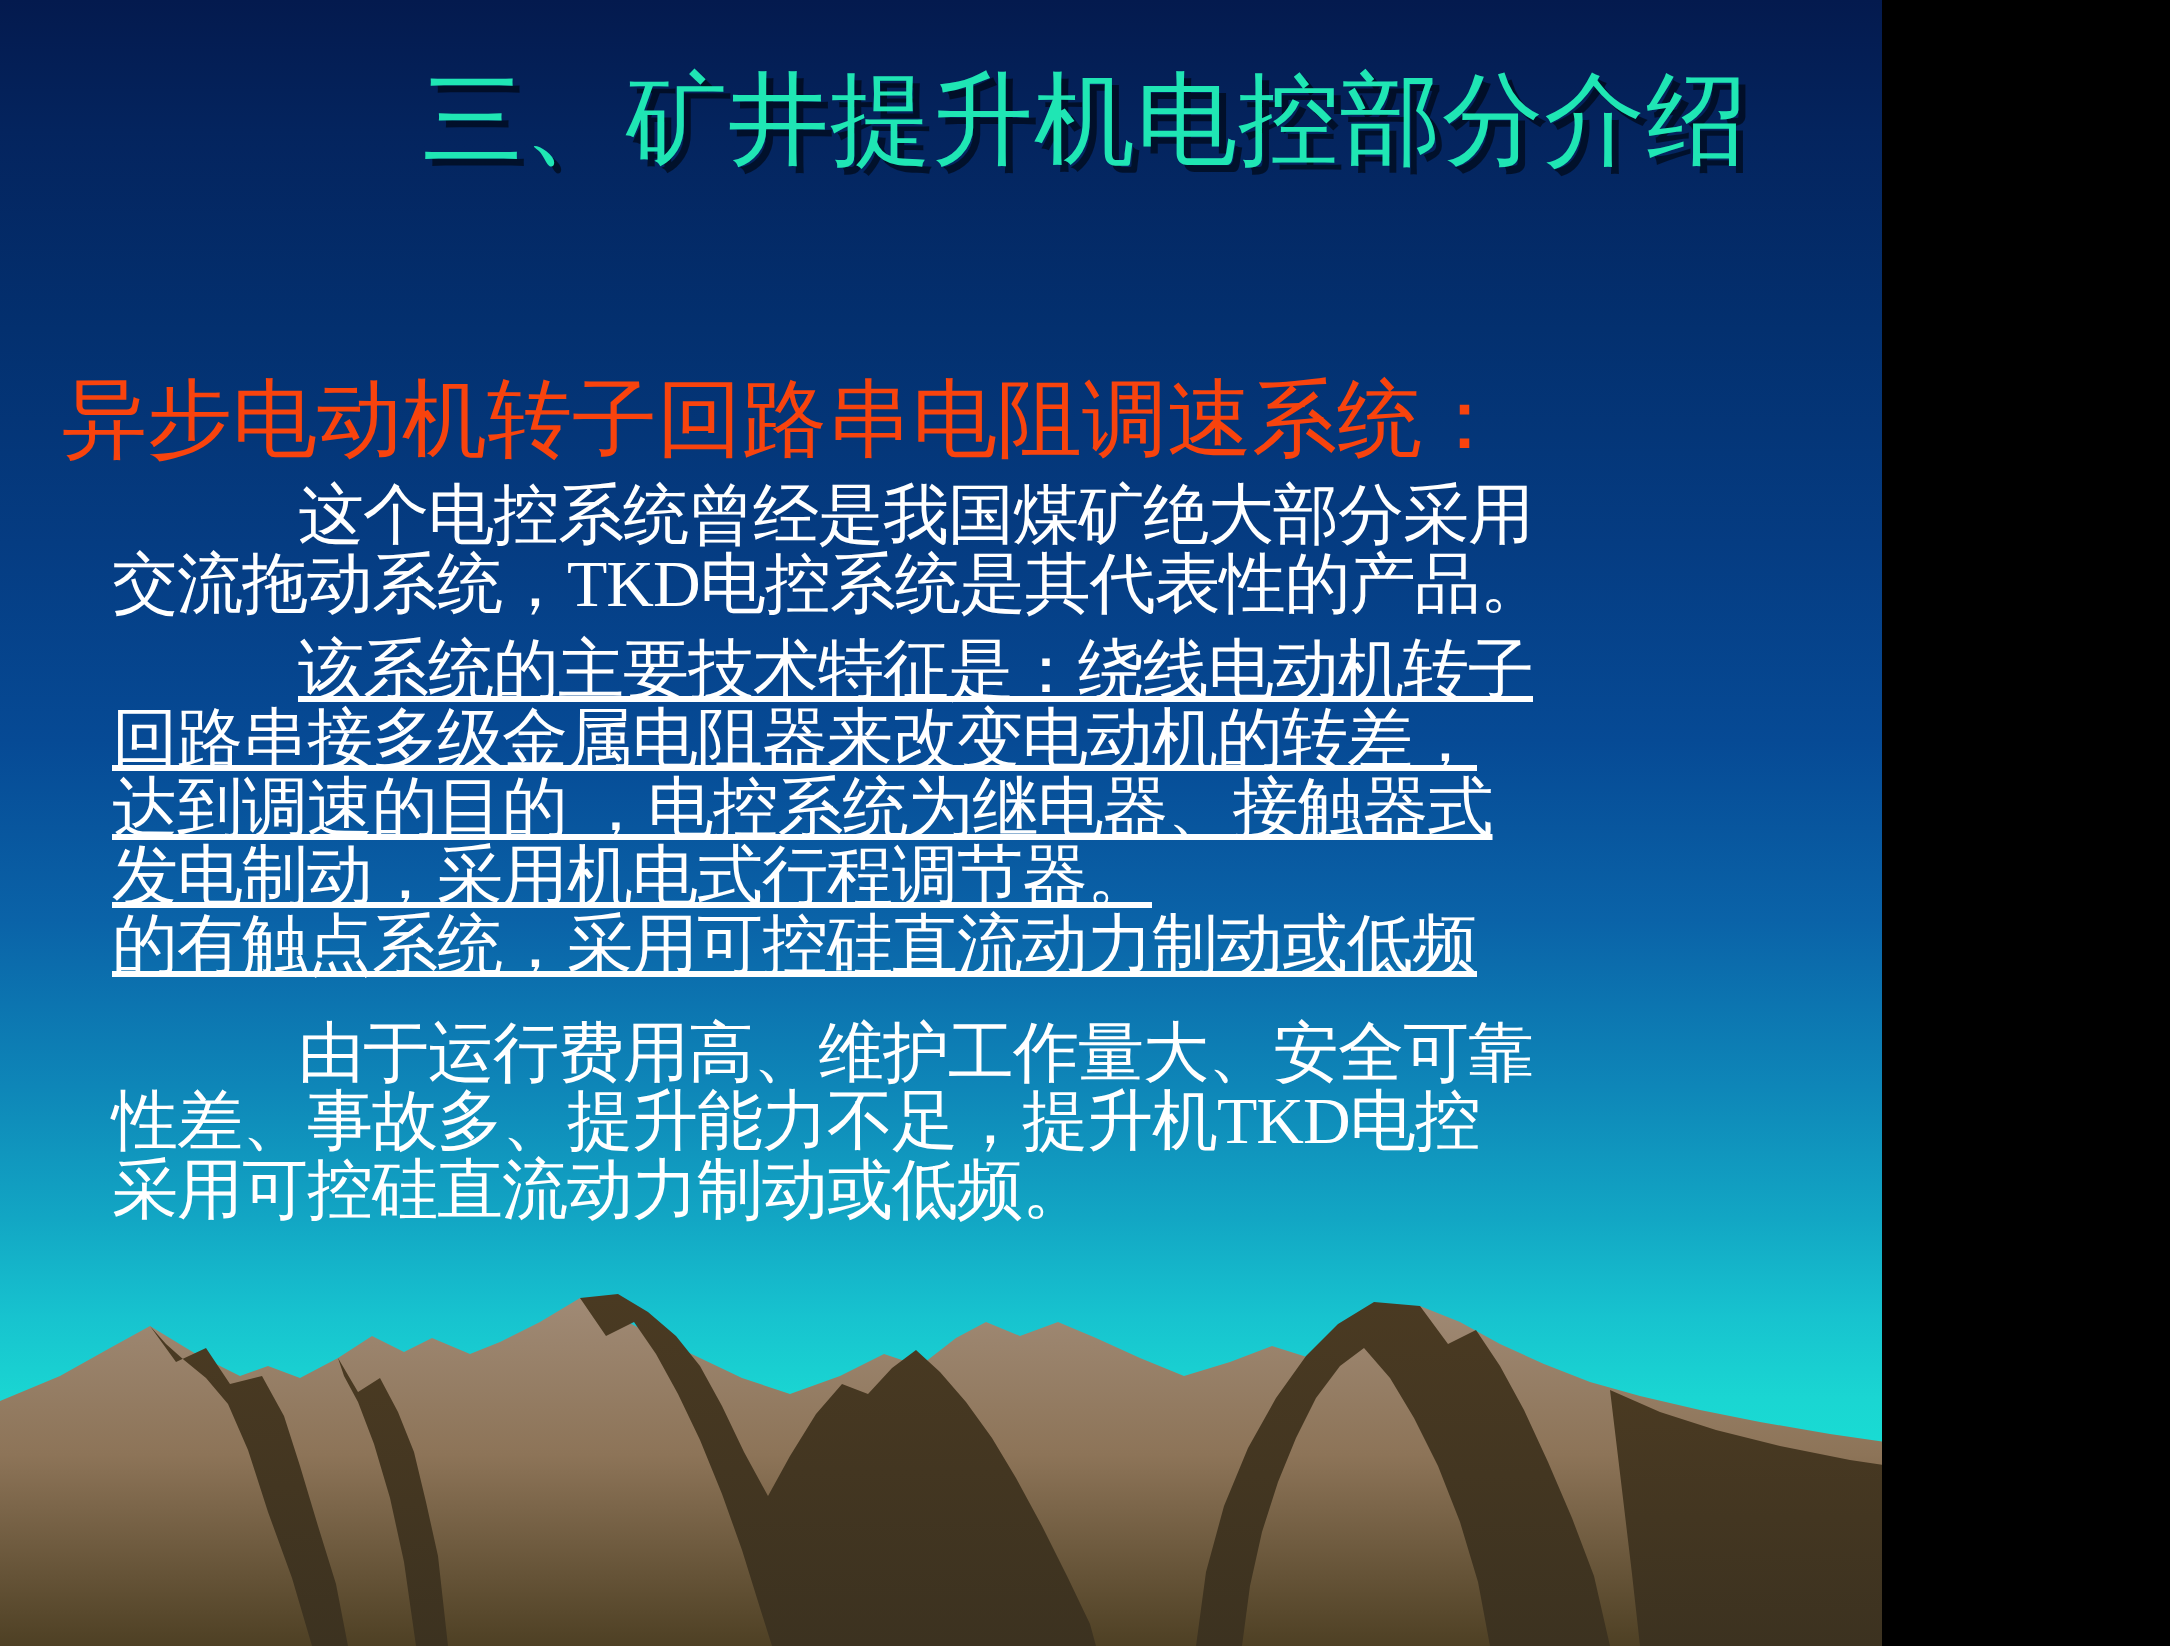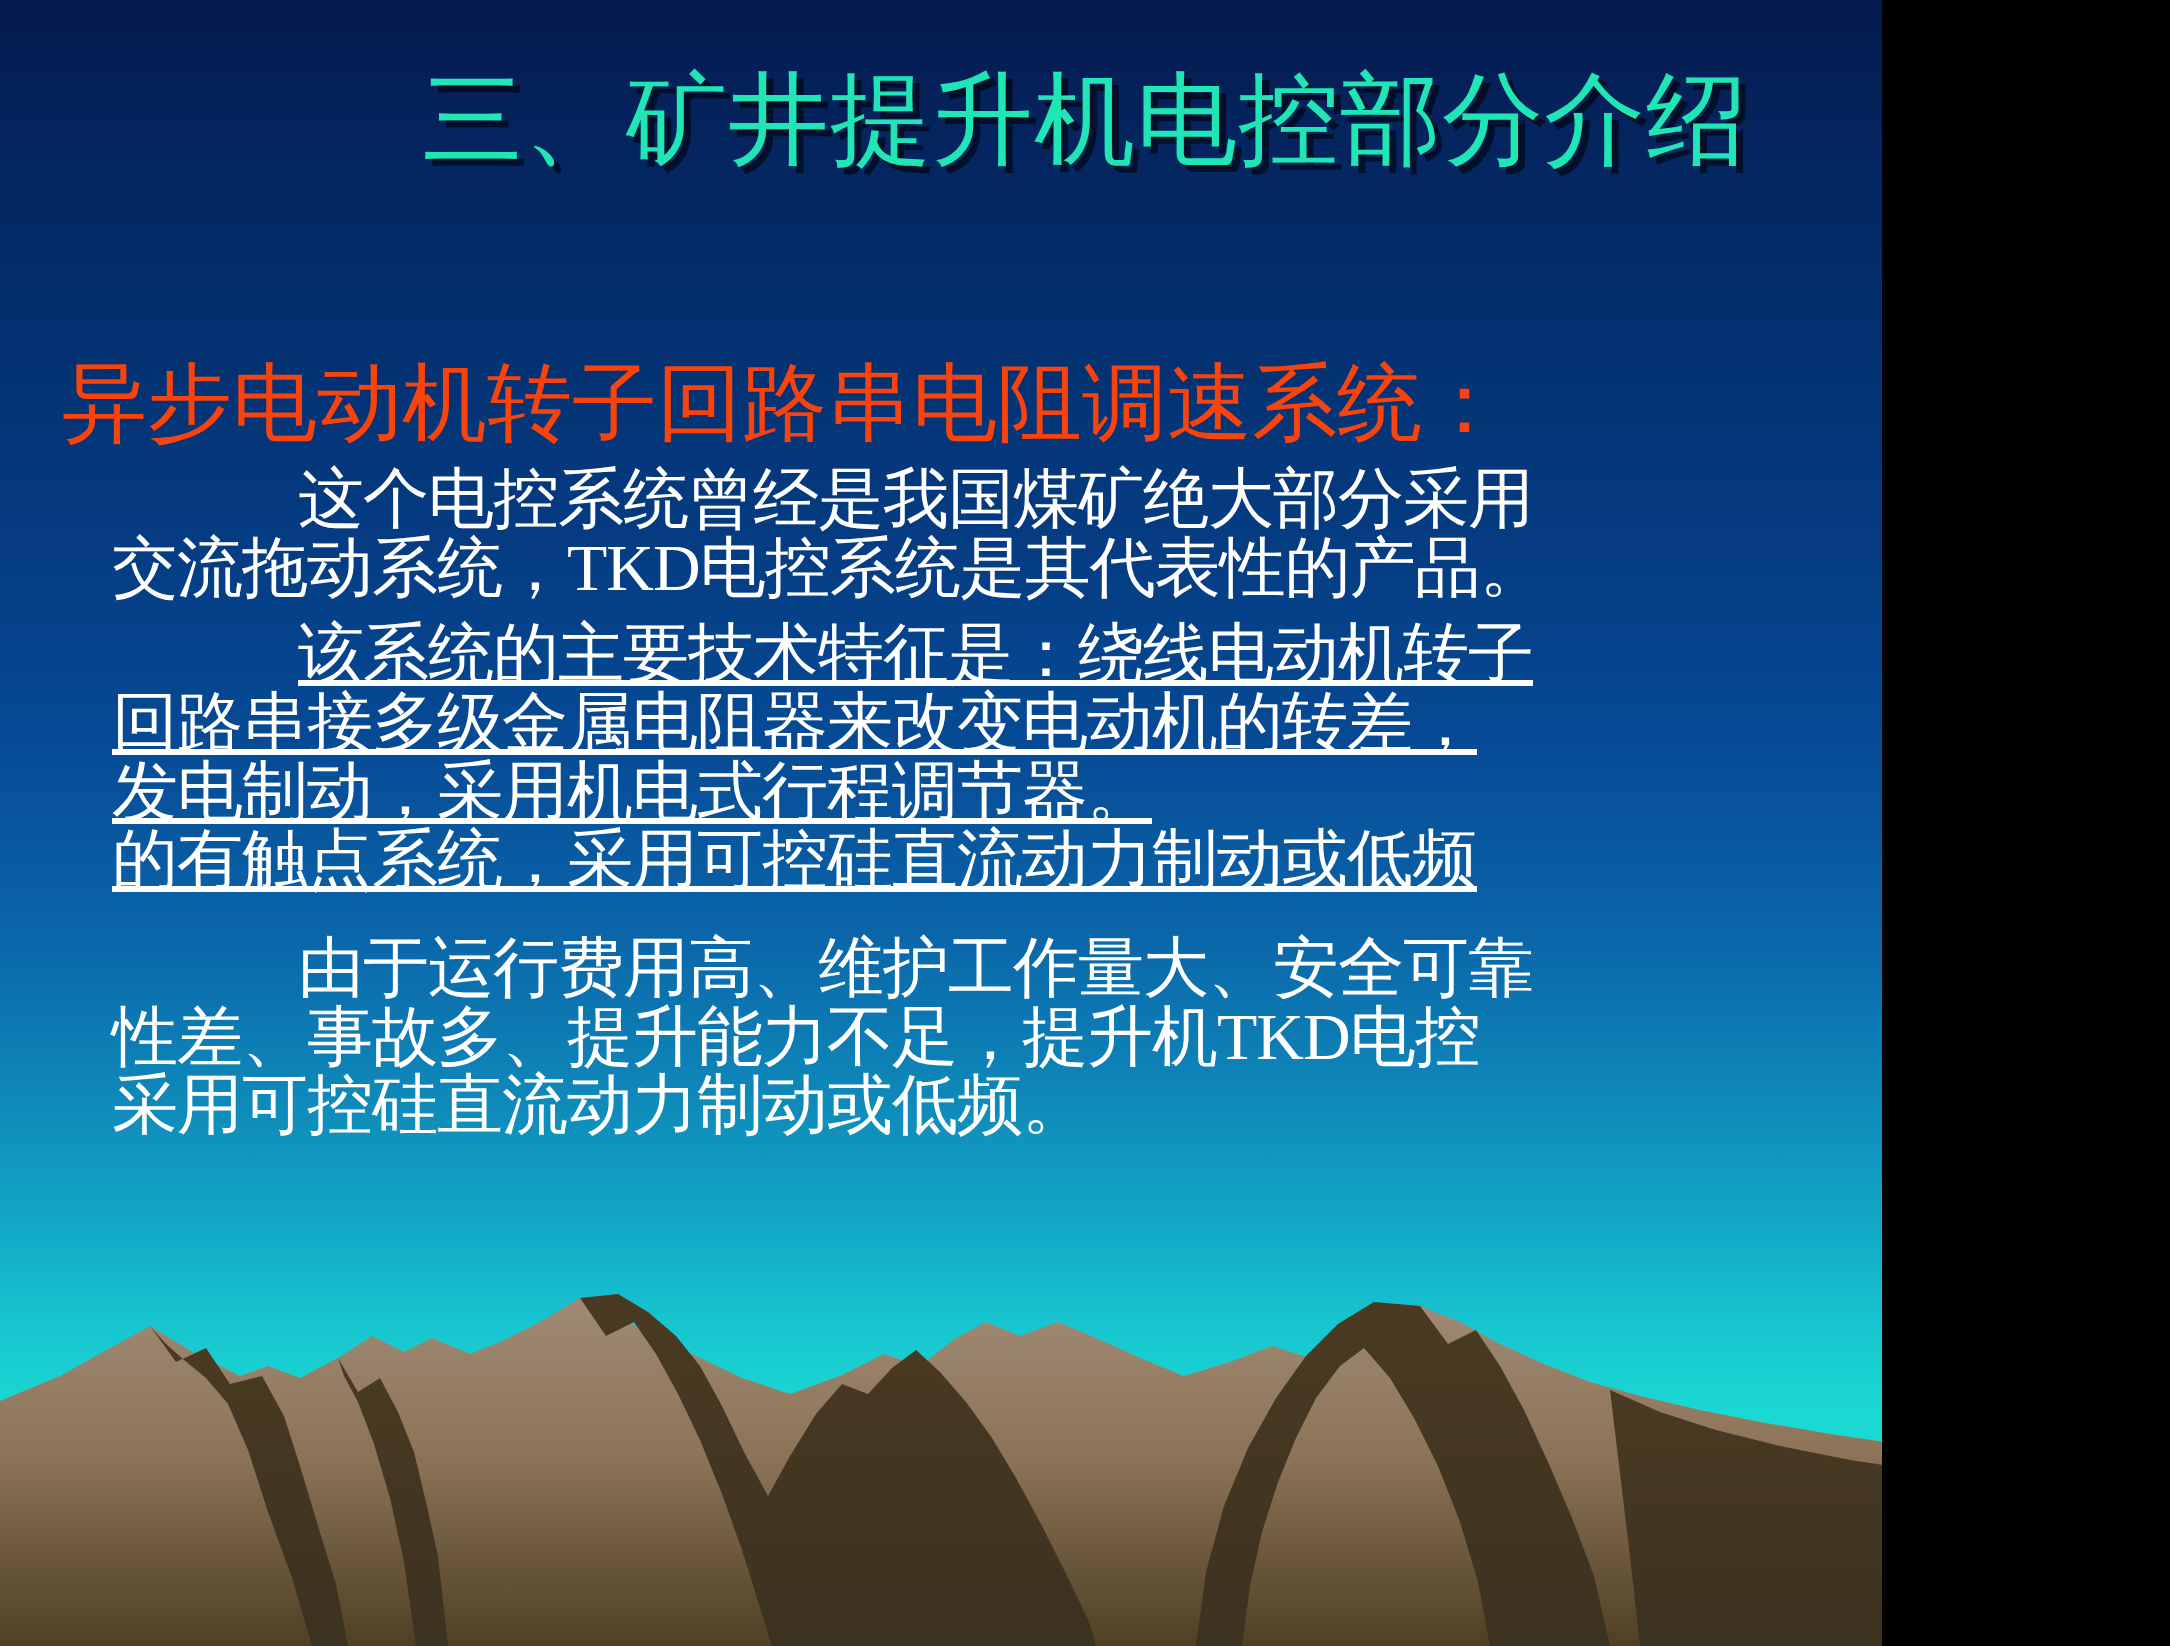--- a/index.html
+++ b/index.html
@@ -57,21 +57,21 @@
     font-weight: 400;
     color: #1fe6b4;
     letter-spacing: 1px;
     text-shadow: 7px 7px 0 rgba(0,0,0,0.55);
     white-space: nowrap;
   }
 
   
   .body-block {
     position: absolute;
-    top: 356px;
+    top: 372px;
     left: 0;
     width: 2170px;
   }
 
   .subtitle {
     color: #f8430d;
     font-size: 85px;
     line-height: 1.12;
     padding-left: 62px;
     letter-spacing: 0px;
@@ -152,20 +152,21 @@
     <div class="subtitle">异步电动机转子回路串电阻调速系统：</div>
 
     <div class="para p1">
       <span class="line l1"><span class="indent"></span><span>这个电控系统曾经是我国煤矿绝大部分采用</span></span>
       <span class="line l2">交流拖动系统，TKD电控系统是其代表性的产品。</span>
     </div>
 
     <div class="para p2">
       <span class="line l1"><span class="indent"></span><span>该系统的主要技术特征是：绕线电动机转子</span></span>
       <span class="line l2">回路串接多级金属电阻器来改变电动机的转差，</span>
+      <span class="line l2">达到调速的目的 ，电控系统为继电器、接触器式</span>
       <span class="line l2">发电制动，采用机电式行程调节器。</span>
       <span class="line l2">的有触点系统，采用可控硅直流动力制动或低频</span>
     </div>
 
     <div class="para p3">
       <span class="line l1"><span class="indent"></span><span>由于运行费用高、维护工作量大、安全可靠</span></span>
       <span class="line l2">性差、事故多、提升能力不足，提升机TKD电控</span>
       <span class="line l2">采用可控硅直流动力制动或低频。</span>
     </div>
 

